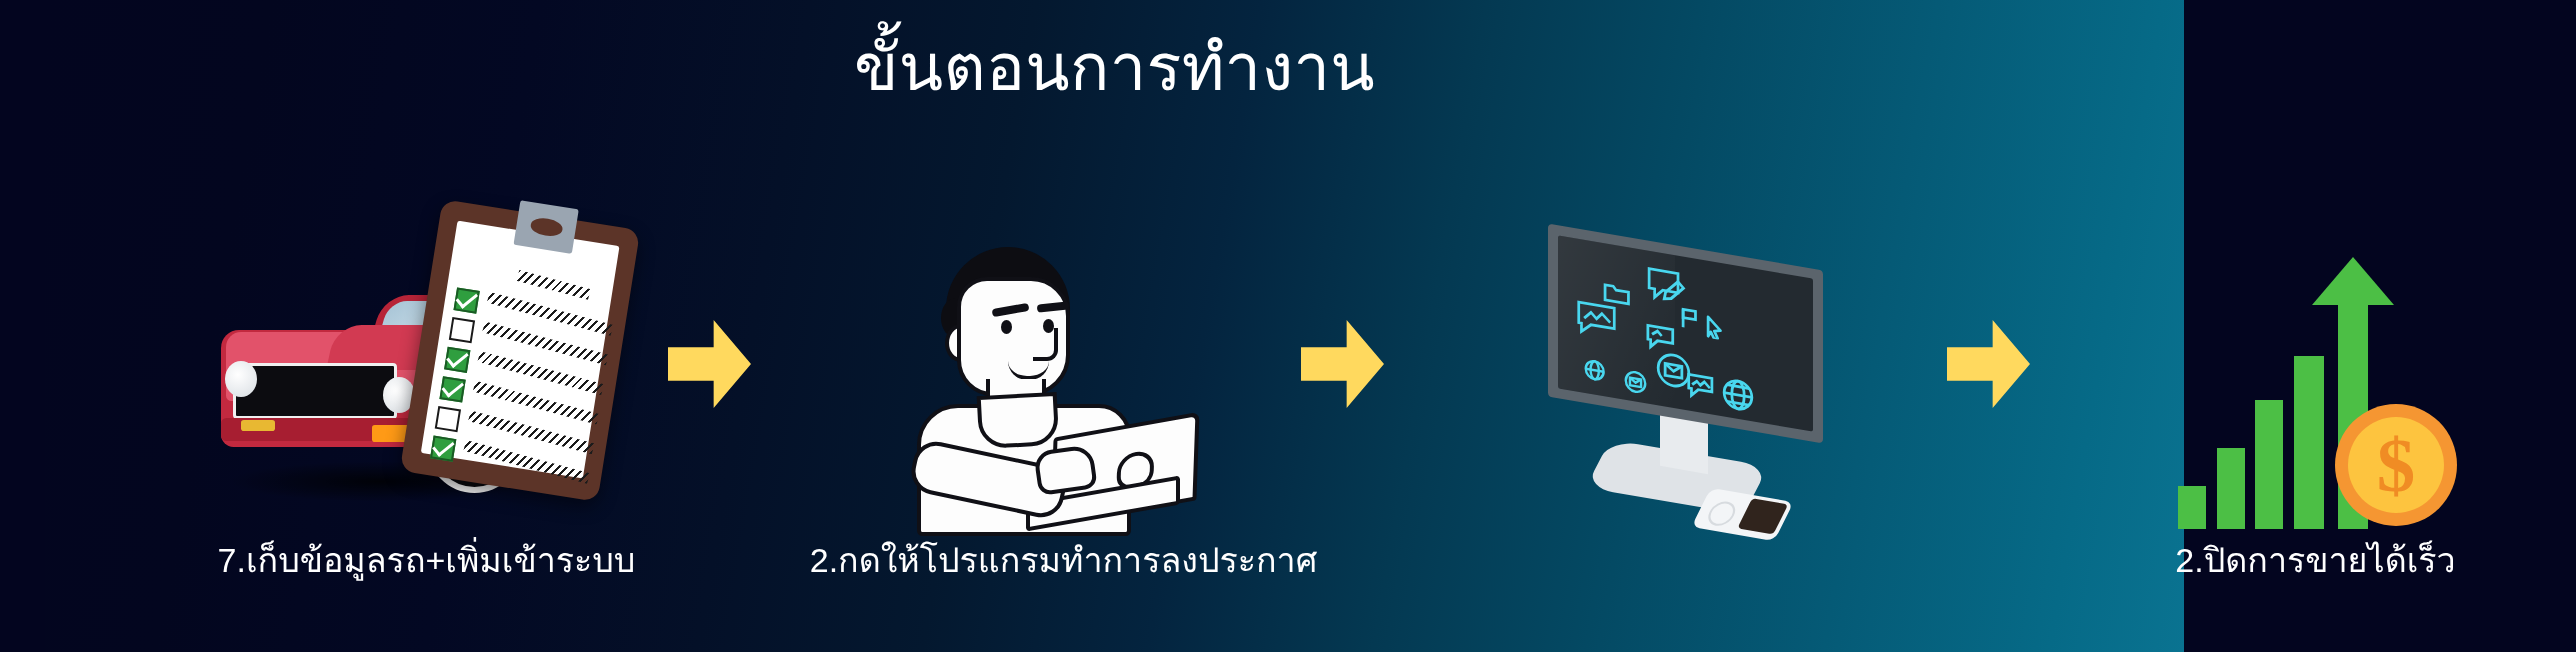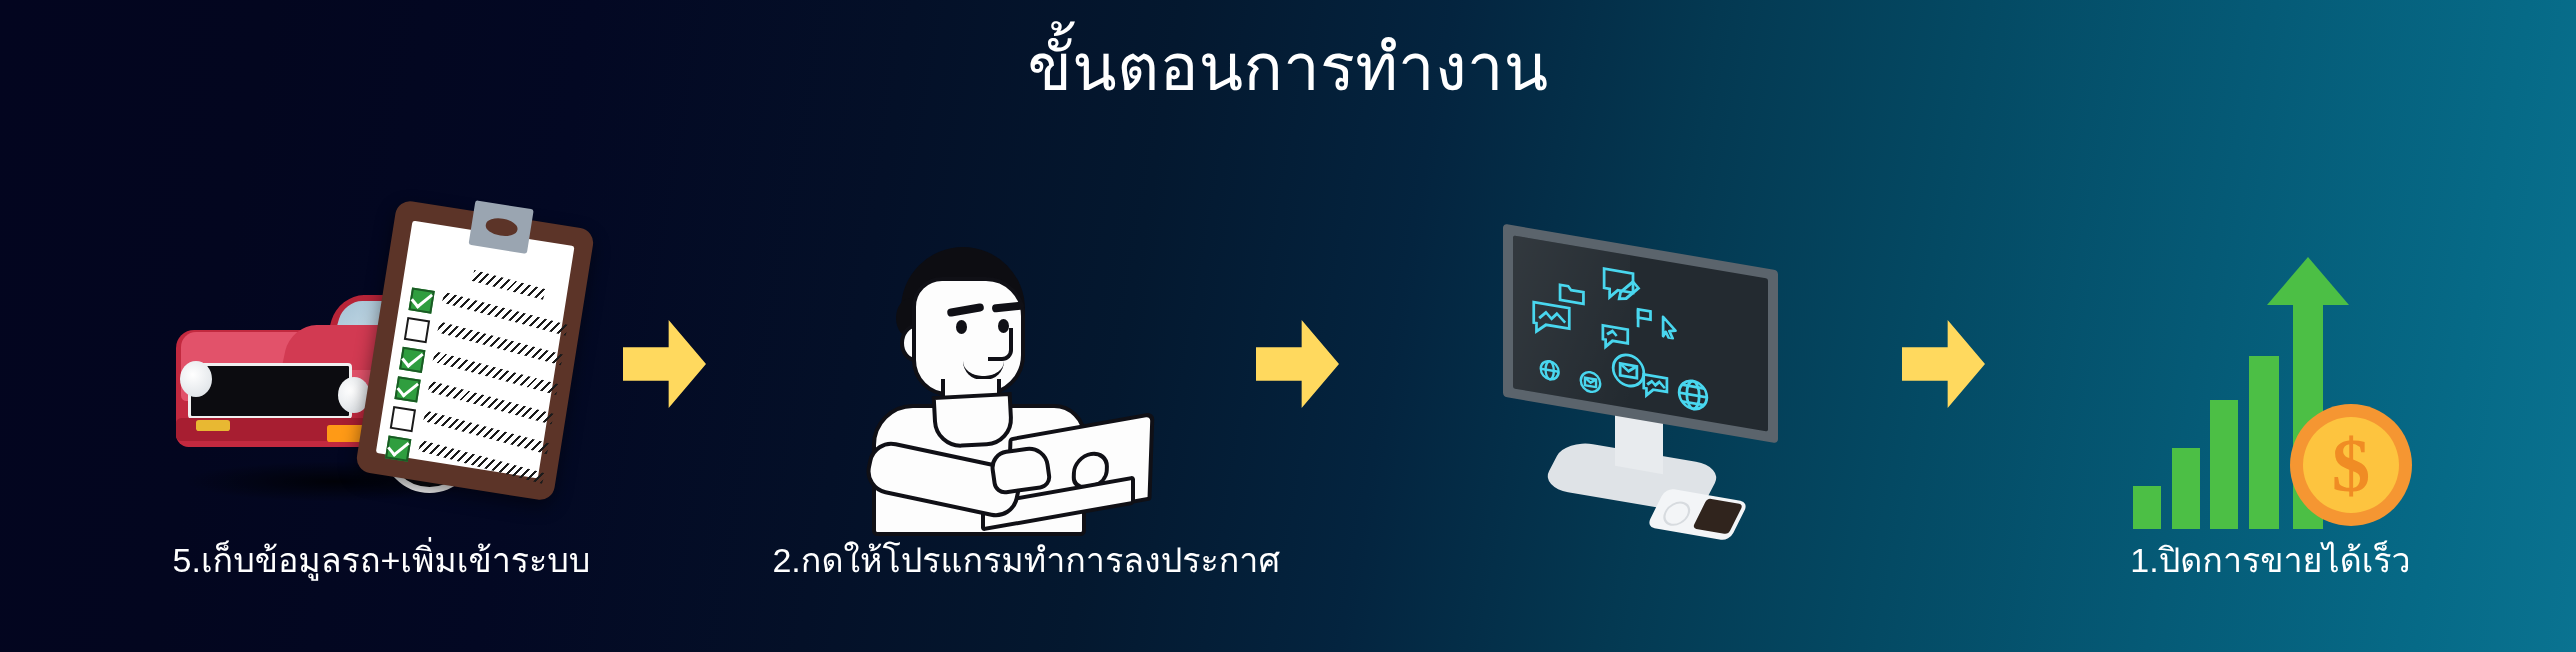--- a/index.html
+++ b/index.html
@@ -2,25 +2,26 @@
 <html style="font-size:11px"><head>
 <meta charset="utf-8">
 <style>
   html,body{margin:0;padding:0;}
   body{
     width:2576px;height:652px;overflow:hidden;
     font-family:"Liberation Sans","DejaVu Sans",sans-serif;
     background:#03051f;
   }
   #stage{
-    position:relative;width:2576px;height:652px;
+    position:relative;width:2139px;height:652px;
     background:linear-gradient(100deg,
       #03051f 0%, #03061f 10%, #030823 22%, #041028 34%,
       #04182f 44%, #04243f 54%, #043952 64%, #044a64 74%,
       #055a76 84%, #066a87 94%, #0a7391 100%);
+    margin-left:45px;
   }
 
   
   .title{
     position:absolute;left:0;right:0;top:32px;
     text-align:center;color:#ffffff;
     font-size:65px;line-height:1.1;font-weight:400;
     letter-spacing:0.3px;
     white-space:nowrap;
   }
@@ -341,21 +342,21 @@
           </div>
           <div class="crow">
             <div class="cbox on"></div>
             <div class="cline"></div>
           </div>
         </div>
       </div>
 
     </div>
   </div>
-  <div class="caption" style="left:120px;">5.เก็บข้อมูลรถ+เพิ่มเข้าระบบ</div>
+  <div class="caption" style="left:120px;">7.เก็บข้อมูลรถ+เพิ่มเข้าระบบ</div>
 
   <div class="arrow" style="left:623px;"></div>
 
   <div class="step" style="left:819px;">
     <div class="art">
       <div class="man">
         <div class="m-hair"></div>
         <div class="m-ear"></div>
         <div class="m-face"></div>
         <div class="m-brow b1"></div>
@@ -370,21 +371,21 @@
         <div class="laptop">
           <div class="laptop-logo"></div>
         </div>
         <div class="laptop-base"></div>
         <div class="m-arm"></div>
         <div class="m-hand"></div>
       </div>
 
     </div>
   </div>
-  <div class="caption" style="left:757px;text-align:right;">2.กดให้โปรแกรมทำการลงประกาศ</div>
+  <div class="caption" style="left:757px;">2.กดให้โปรแกรมทำการลงประกาศ</div>
 
   <div class="arrow" style="left:1256px;"></div>
 
   <div class="step" style="left:1466px;">
     <div class="art">
       <div class="mon">
         <div class="mon-base"></div>
         <div class="mon-neck"></div>
         <div class="mon-screen">
           <div class="mon-inner">
@@ -478,16 +479,16 @@
         <div class="bar" style="left:116px;width:30px;height:173px;"></div>
         <div class="up-arrow"></div>
         <div class="coin">
           <div class="coin-inner">
             <div class="coin-sym">$</div>
           </div>
         </div>
       </div>
     </div>
   </div>
-  <div class="caption" style="left:2009px;">1.ปิดการขายได้เร็ว</div>
+  <div class="caption" style="left:2009px;">2.ปิดการขายได้เร็ว</div>
 
 </div>
 
 
 </body></html>

